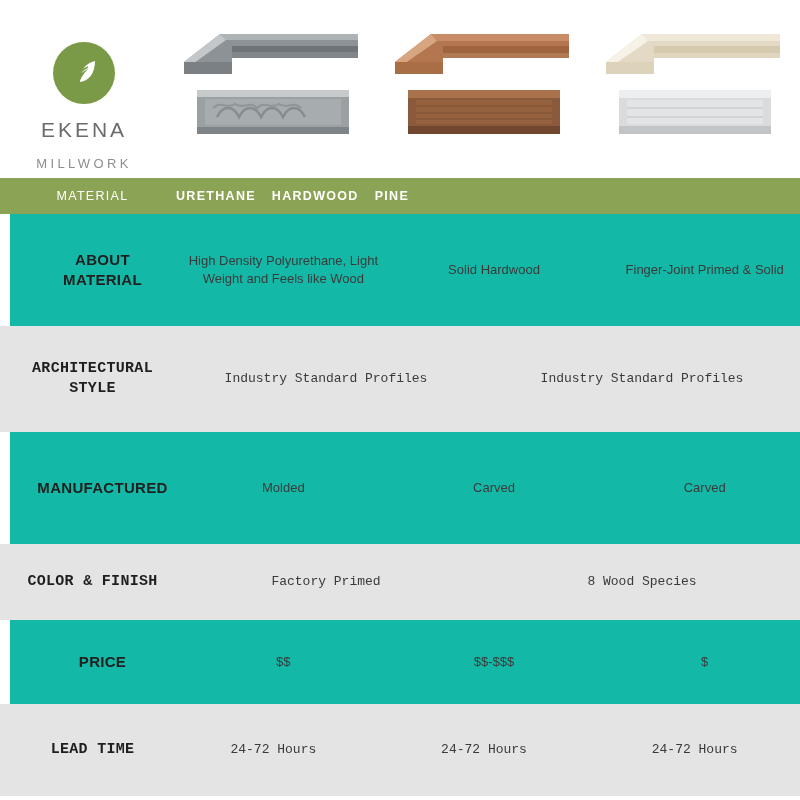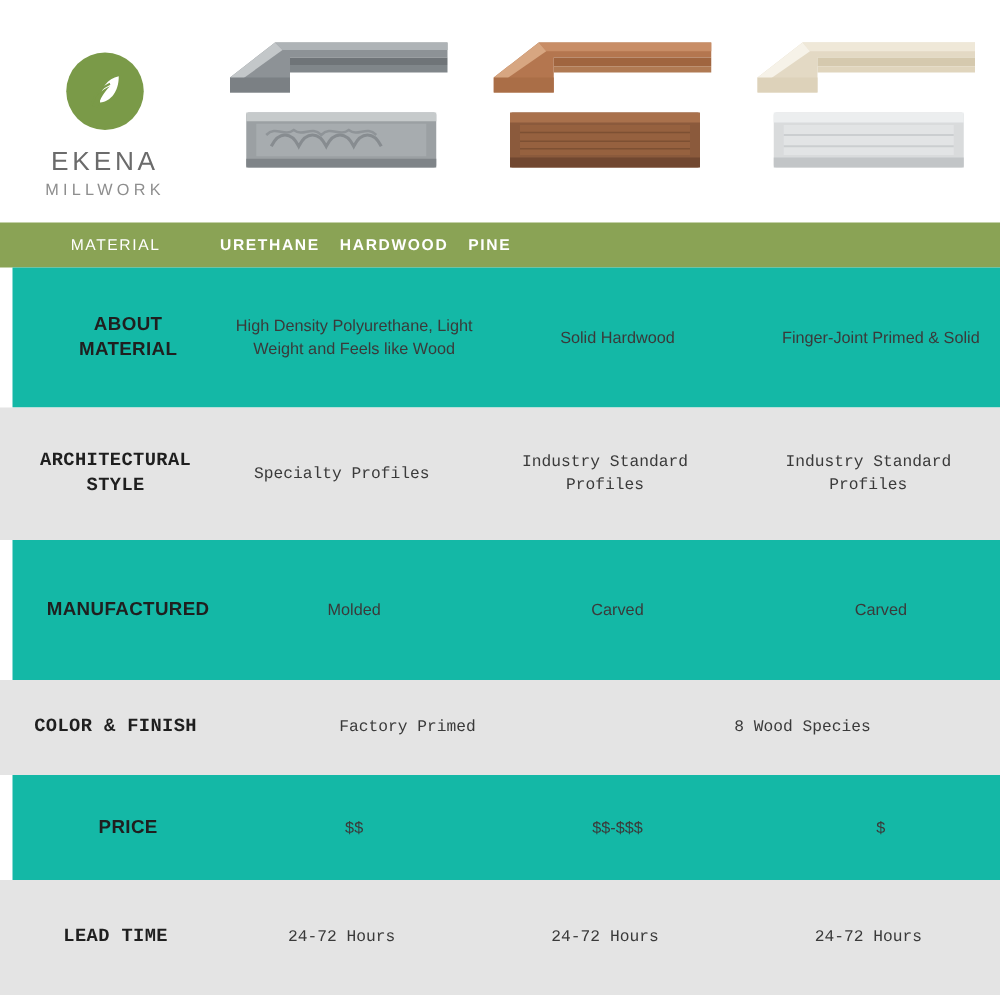--- a/index.html
+++ b/index.html
@@ -59,21 +59,21 @@
     font-weight: 400;
     line-height: 1.15;
     text-align: center;
   }
   .brand-sub {
     font-size: 13px;
     letter-spacing: 3.4px;
     color: #8e8e8e;
     font-weight: 400;
     text-align: center;
-    margin-top: 2px;
+    margin-top: 14px;
   }
 
   .samples {
     flex: 1;
     display: flex;
     padding-top: 16px;
   }
   .sample-col {
     flex: 1;
     display: flex;
@@ -266,21 +266,20 @@
       <div class="cell val">High Density Polyurethane, Light Weight and Feels like Wood</div>
       <div class="cell val">Solid Hardwood</div>
       <div class="cell val">Finger-Joint Primed &amp; Solid</div>
     </div>
 
     <div class="row alt r-style">
       <div class="cell label">
         <div>ARCHITECTURAL</div>
         <div>STYLE</div>
       </div>
-      <div class="cell val">Specialty Profiles</div>
       <div class="cell val">Industry Standard Profiles</div>
       <div class="cell val">Industry Standard Profiles</div>
     </div>
 
     <div class="row plain r-manuf">
       <div class="cell label">MANUFACTURED</div>
       <div class="cell val">Molded</div>
       <div class="cell val">Carved</div>
       <div class="cell val">Carved</div>
     </div>

